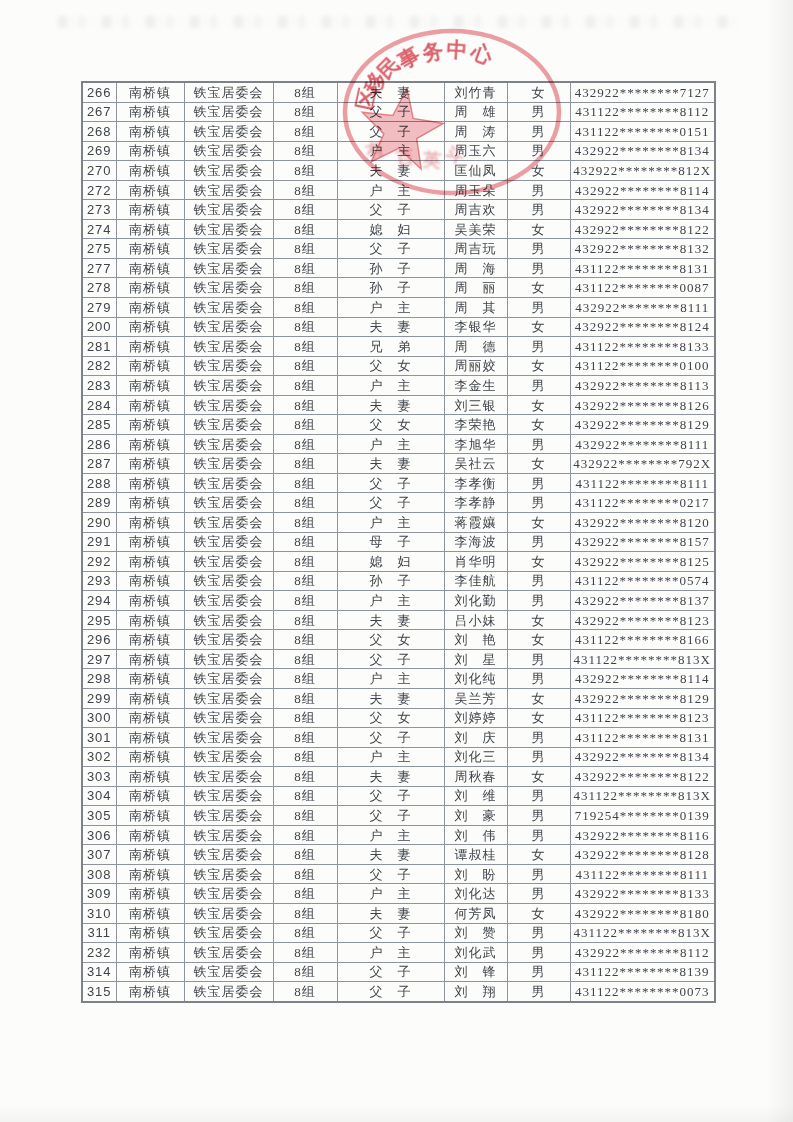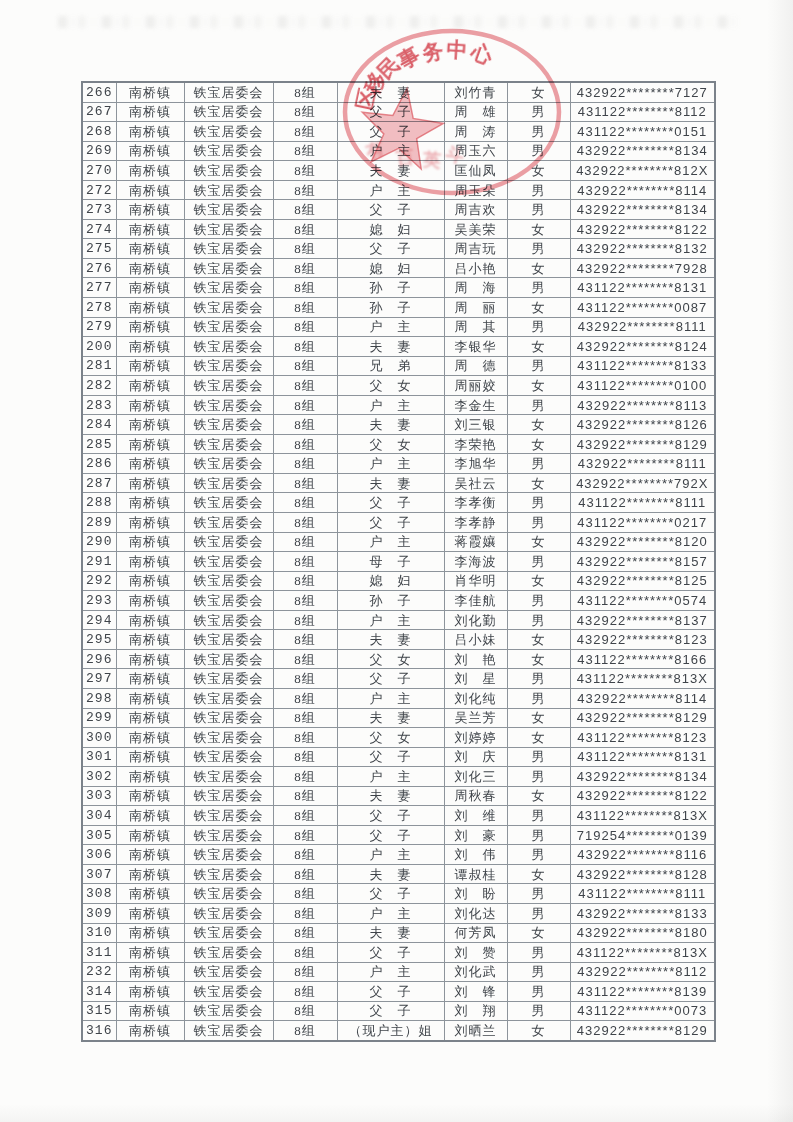--- a/index.html
+++ b/index.html
@@ -40,22 +40,22 @@
     padding:0;
     text-align:center;
     vertical-align:middle;
     line-height:1;
     font-size:13px;
     letter-spacing:1px;
     overflow:hidden;
     white-space:nowrap;
   }
   table.grid{border:2px solid #7b828a;}
-  td.c0{font-size:15px;letter-spacing:0.5px;font-family:Liberation Mono, monospace;}
-  td.c7{font-size:14.5px;letter-spacing:0.2px;font-family:Liberation Sans, sans-serif;}
+  td.c0{font-size:15px;letter-spacing:0.5px;font-family:Liberation Sans, sans-serif;}
+  td.c7{font-size:14.5px;letter-spacing:0.2px;font-family:Liberation Serif, serif;}
   td.c1,td.c2,td.c3,td.c4,td.c5,td.c6{font-family:"Liberation Serif","DejaVu Sans",serif;}
   td.c3{letter-spacing:0.5px;}
 
   
   .stamp{
     position:absolute;left:340px;top:26px;width:224px;height:172px;
     pointer-events:none;
     mix-blend-mode:multiply;
   }
   .stamp svg{position:absolute;left:0;top:0;}
@@ -179,30 +179,20 @@
           <td class="c0">275</td>
           <td class="c1">南桥镇</td>
           <td class="c2">铁宝居委会</td>
           <td class="c3">8组</td>
           <td class="c4">父 子</td>
           <td class="c5">周吉玩</td>
           <td class="c6">男</td>
           <td class="c7">432922********8132</td>
         </tr>
         <tr>
-          <td class="c0">276</td>
-          <td class="c1">南桥镇</td>
-          <td class="c2">铁宝居委会</td>
-          <td class="c3">8组</td>
-          <td class="c4">媳 妇</td>
-          <td class="c5">吕小艳</td>
-          <td class="c6">女</td>
-          <td class="c7">432922********7928</td>
-        </tr>
-        <tr>
           <td class="c0">277</td>
           <td class="c1">南桥镇</td>
           <td class="c2">铁宝居委会</td>
           <td class="c3">8组</td>
           <td class="c4">孙 子</td>
           <td class="c5">周 海</td>
           <td class="c6">男</td>
           <td class="c7">431122********8131</td>
         </tr>
         <tr>
@@ -567,30 +557,20 @@
         </tr>
         <tr>
           <td class="c0">315</td>
           <td class="c1">南桥镇</td>
           <td class="c2">铁宝居委会</td>
           <td class="c3">8组</td>
           <td class="c4">父 子</td>
           <td class="c5">刘 翔</td>
           <td class="c6">男</td>
           <td class="c7">431122********0073</td>
-        </tr>
-        <tr>
-          <td class="c0">316</td>
-          <td class="c1">南桥镇</td>
-          <td class="c2">铁宝居委会</td>
-          <td class="c3">8组</td>
-          <td class="c4">（现户主）姐</td>
-          <td class="c5">刘晒兰</td>
-          <td class="c6">女</td>
-          <td class="c7">432922********8129</td>
         </tr>
       </tbody>
   </table>
 
   <div class="stamp">
     <svg width="224" height="172" viewBox="0 0 224 172">
       <defs>
         <filter id="softblur">
             <feGaussianBlur stdDeviation="0.7"></feGaussianBlur>
           </filter>

